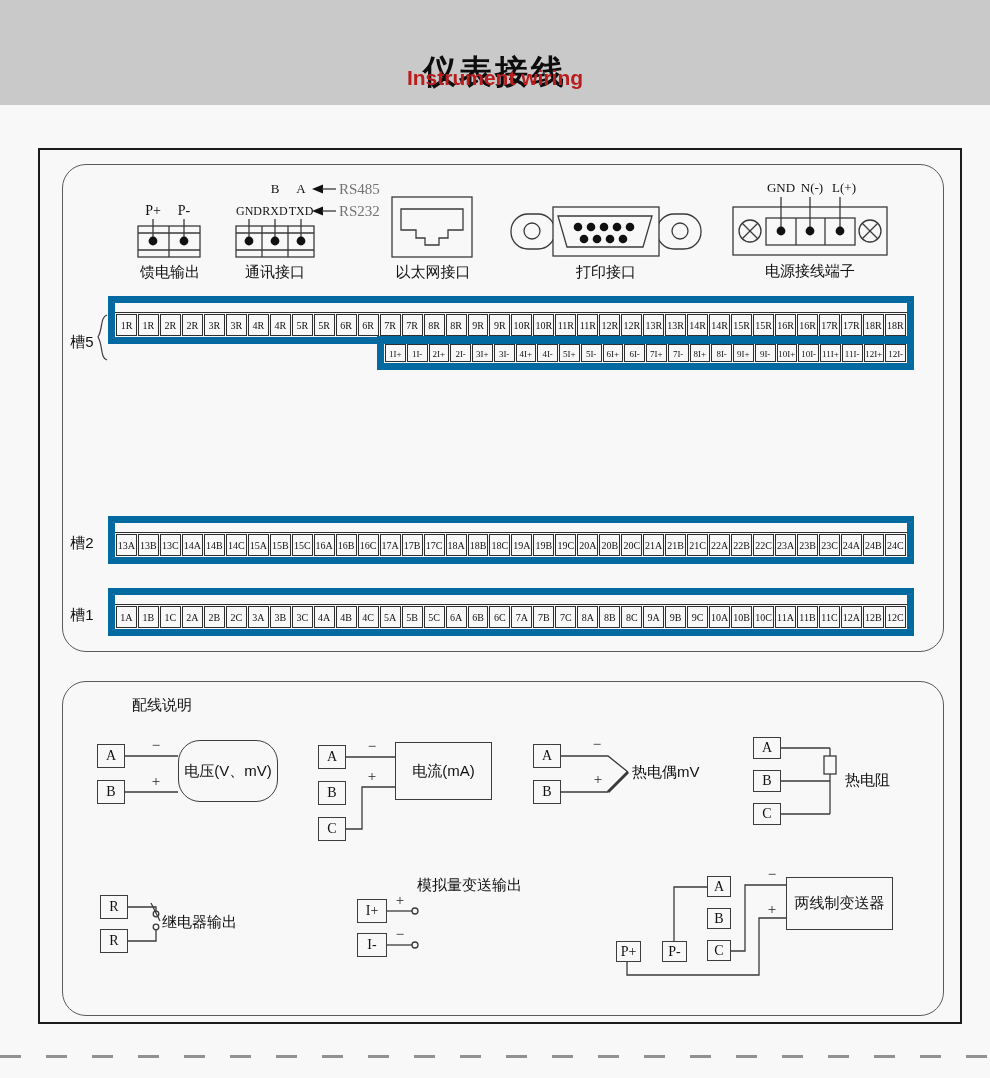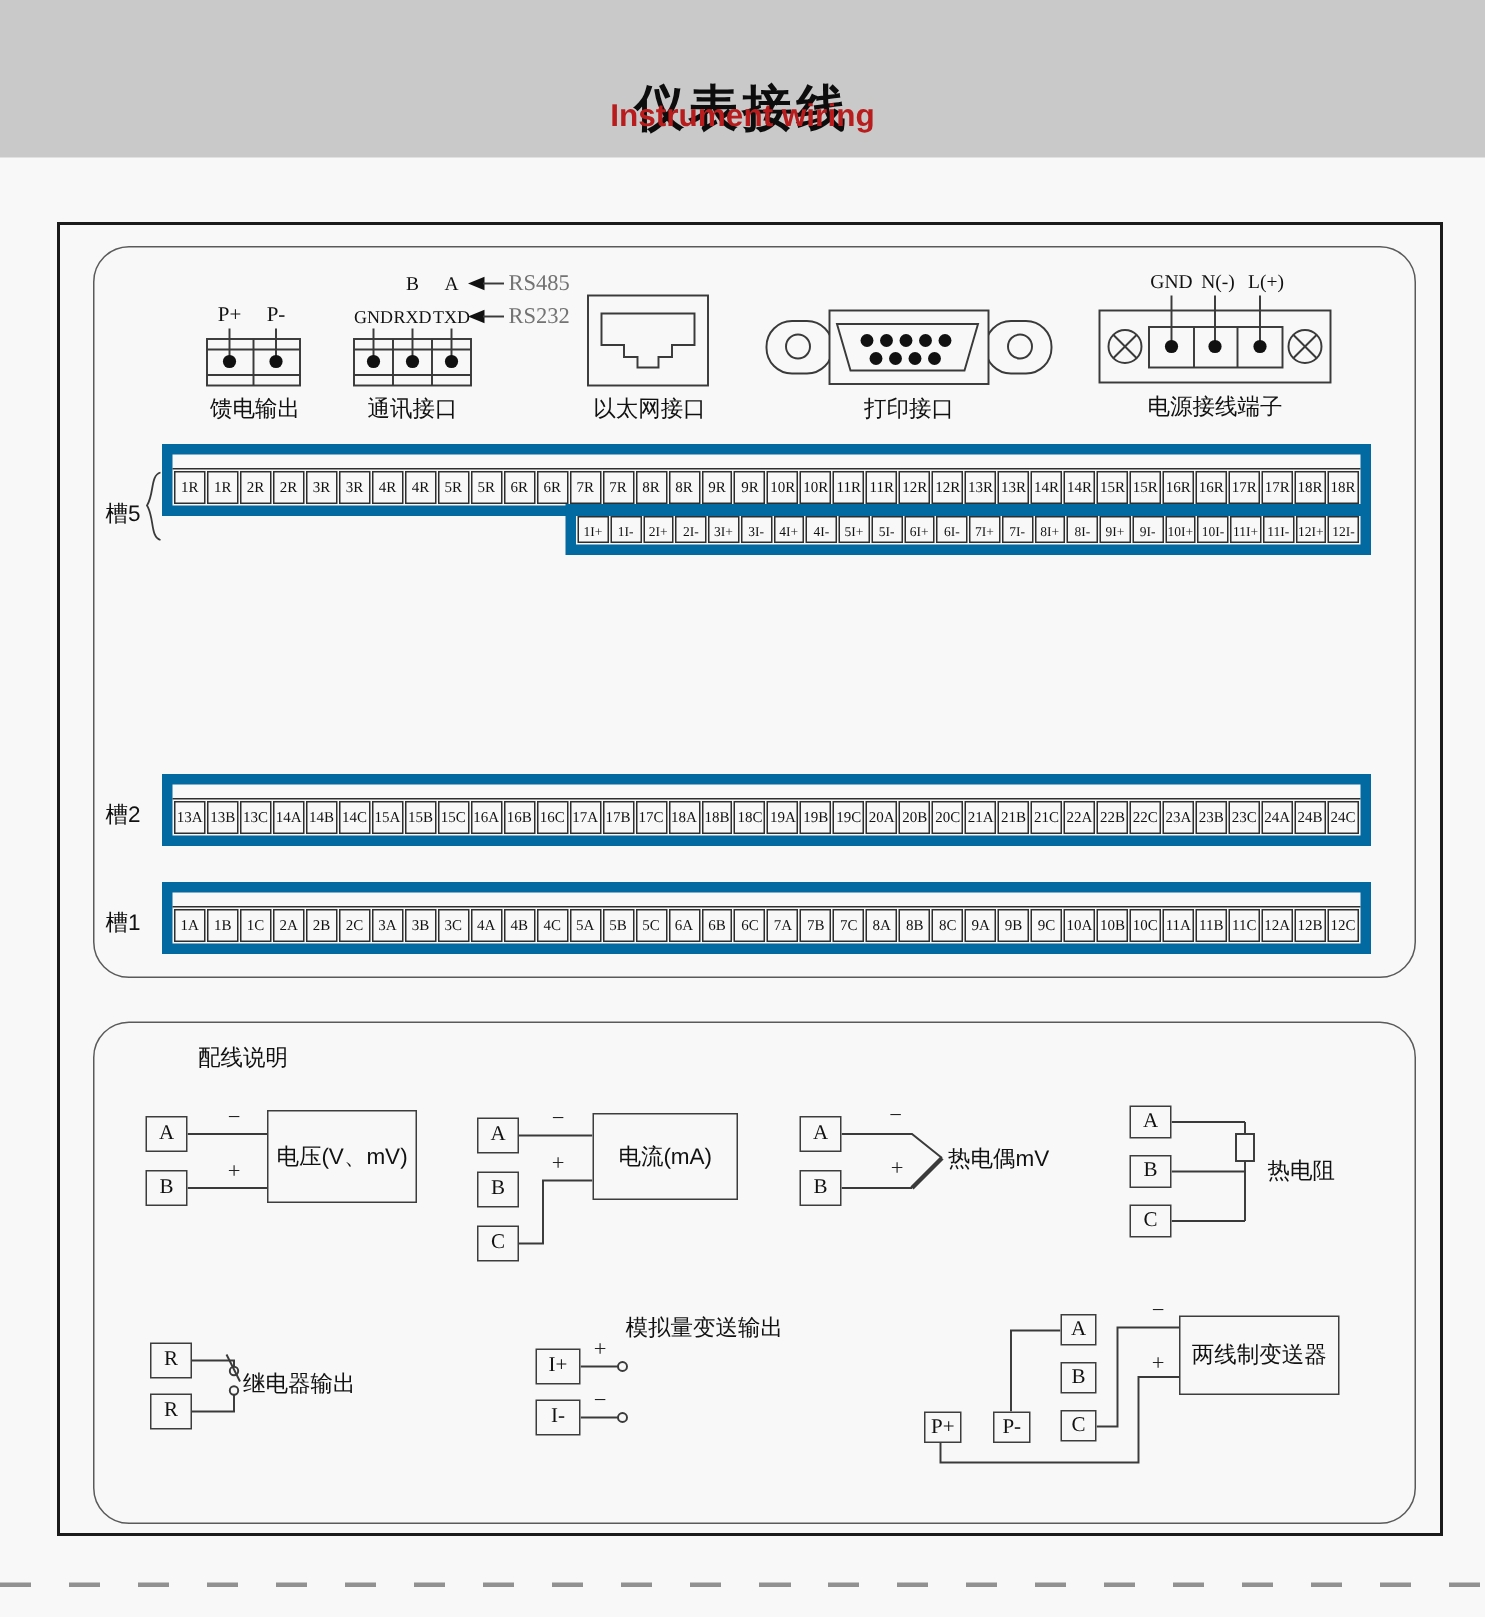--- a/index.html
+++ b/index.html
@@ -360,21 +360,21 @@
         <div class="cell">12C</div>
       </div>
   </div>
 
   <div class="zh" style="left:88px;top:696px;margin-left:44px;">配线说明</div>
 
   <div class="tbox" style="left:97px;top:744px;width:28px;height:24px;">A</div>
   <div class="tbox" style="left:97px;top:780px;width:28px;height:24px;">B</div>
   <div class="sign" style="left:156px;top:737px;">−</div>
   <div class="sign" style="left:156px;top:773px;">+</div>
-  <div class="bigbox" style="left:178px;top:740px;width:100px;height:62px;">电压(V、mV)</div>
+  <div class="bigbox" style="left:178px;top:740px;width:100px;height:62px;border-radius:22px;">电压(V、mV)</div>
 
   <div class="tbox" style="left:318px;top:745px;width:28px;height:24px;">A</div>
   <div class="tbox" style="left:318px;top:781px;width:28px;height:24px;">B</div>
   <div class="tbox" style="left:318px;top:817px;width:28px;height:24px;">C</div>
   <div class="sign" style="left:372px;top:738px;">−</div>
   <div class="sign" style="left:372px;top:768px;">+</div>
   <div class="bigbox" style="left:395px;top:742px;width:97px;height:58px;">电流(mA)</div>
 
   <div class="tbox" style="left:533px;top:744px;width:28px;height:24px;">A</div>
   <div class="tbox" style="left:533px;top:780px;width:28px;height:24px;">B</div>

